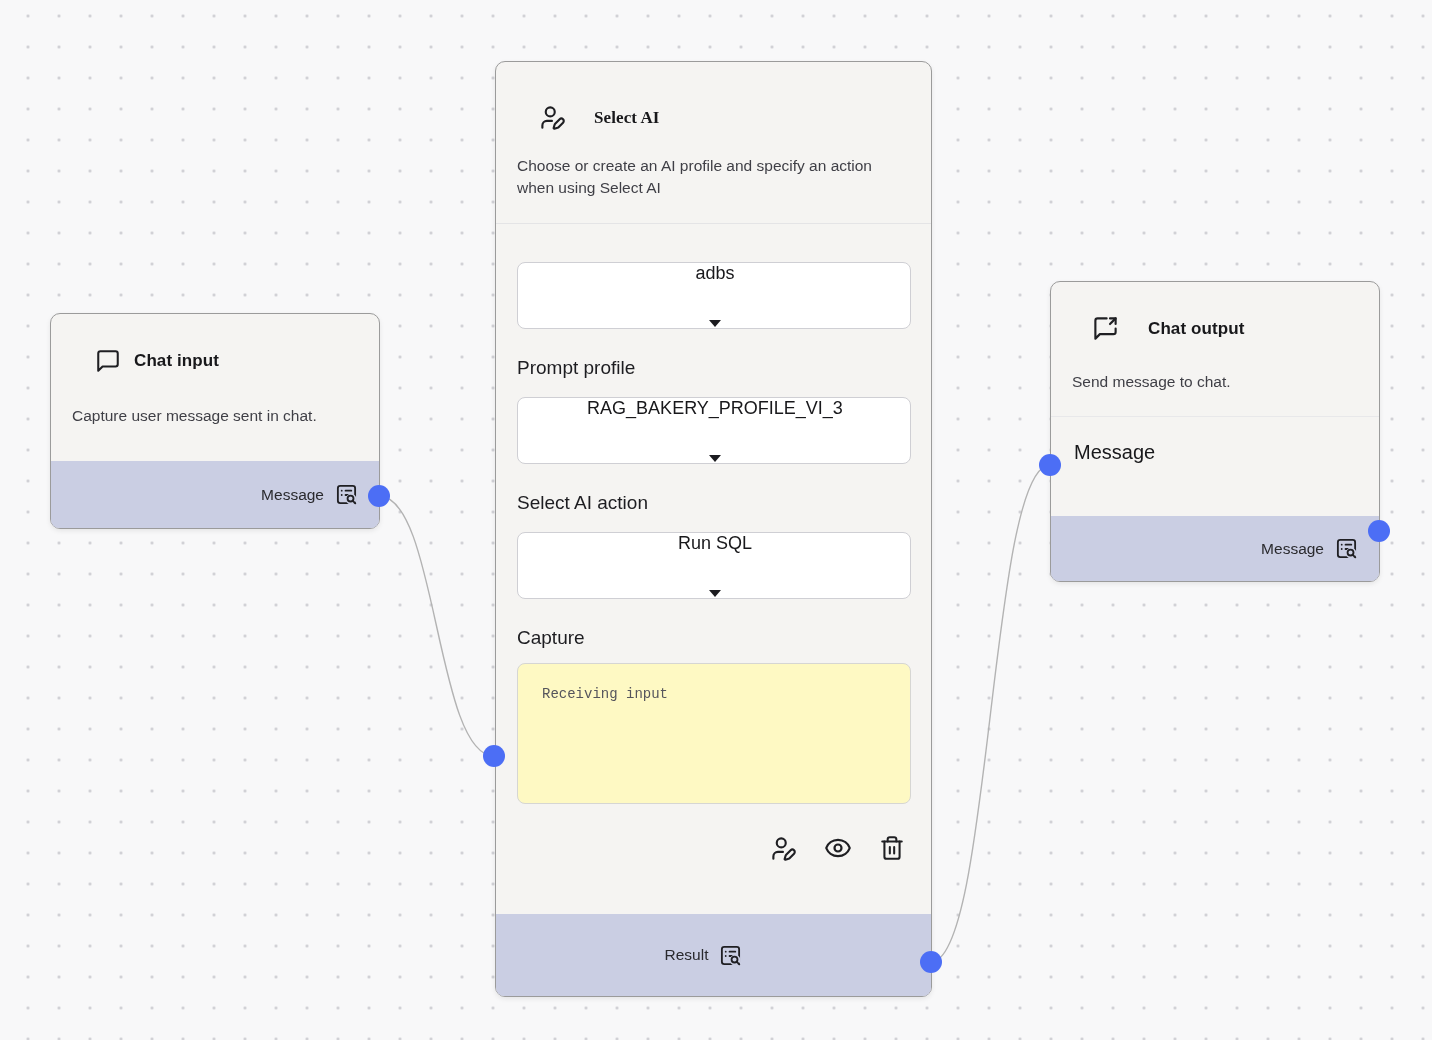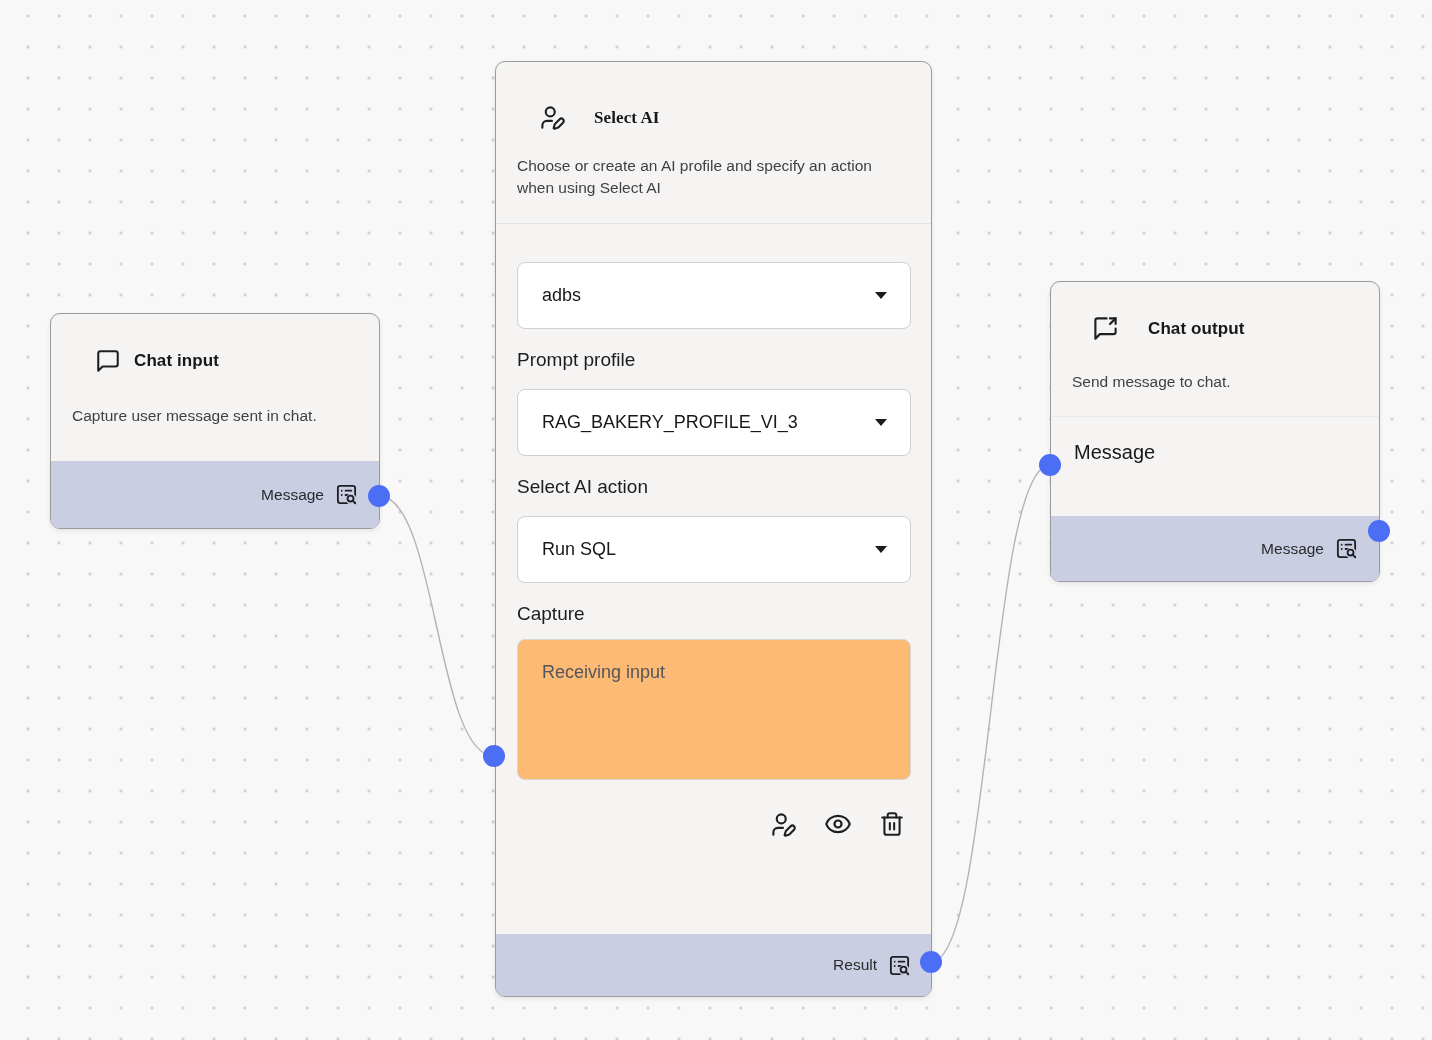--- a/index.html
+++ b/index.html
@@ -58,23 +58,23 @@
   }
 
   .field-label{font-size:19px;color:#1d1d21;}
   .select-box{
     height:67px;background:#ffffff;border:1px solid var(--field-border);
     border-radius:8px;display:flex;align-items:center;
     padding:0 22px 0 24px;justify-content:space-between;
     font-size:18px;color:var(--ink);cursor:pointer;
   }
   .prompt-box{
-    width:100%;height:141px;background:#fdba74;border:1px solid #d6d6d3;
-    border-radius:8px;padding:22px 24px;font-size:18px;resize:none;
-    font-family:Liberation Sans, sans-serif;color:#52525b;outline:none;
+    width:100%;height:141px;background:#fef9c3;border:1px solid #d6d6d3;
+    border-radius:8px;padding:22px 24px;font-size:14px;resize:none;
+    font-family:Liberation Mono, monospace;color:#52525b;outline:none;
   }
   .prompt-box::placeholder{color:#55555c;opacity:1;}
 
   .icon{display:inline-flex;align-items:center;justify-content:center;color:#1f1f23;}
   .icon svg{display:block;}
   .toolbar{display:flex;align-items:center;justify-content:flex-end;gap:27px;}
   .toolbar .icon{cursor:pointer;}
 
   
   #node-chat-input{left:50px;top:313px;width:330px;height:216px;}
@@ -82,24 +82,24 @@
   #node-chat-input .node-desc{padding:31px 20px 0 21px;}
   #node-chat-input .footer{height:67px;padding-right:21px;}
 
   
   #node-select-ai{left:495px;top:61px;width:437px;height:936px;}
   #node-select-ai .node-header{padding:42px 20px 0 43px;gap:28px;font-family:Liberation Serif, serif;}
   #node-select-ai .node-desc{padding:24px 20px 0 21px;max-width:400px;}
   #node-select-ai .hr{margin-top:24px;}
   .sai-body{padding:20px 20px 0 21px;}
   .sai-body .field-label{margin:0 0 0 0;padding-top:2px;}
-  .sai-body .select-box{margin-top:18px;margin-bottom:18px;}
+  .sai-body .select-box{margin-top:18px;margin-bottom:26px;flex-direction:column;}
   .sai-body .prompt-wrap{margin-top:14px;}
   #node-select-ai .toolbar{padding:26px 26px 0 0;}
-  #node-select-ai .footer{height:62px;padding-right:20px;}
+  #node-select-ai .footer{height:82px;padding-right:20px;justify-content:center;}
 
   
   #node-chat-output{left:1050px;top:281px;width:330px;height:301px;}
   #node-chat-output .node-header{padding:33px 20px 0 41px;gap:29px;}
   #node-chat-output .node-desc{padding:29px 20px 0 21px;}
   #node-chat-output .hr{margin-top:23px;background:#e8e8ea;}
   .msg-row{display:flex;align-items:center;height:70px;padding-left:23px;font-size:20px;color:var(--ink);}
   #node-chat-output .footer{height:65px;padding-right:21px;}
 </style>
 </head>

